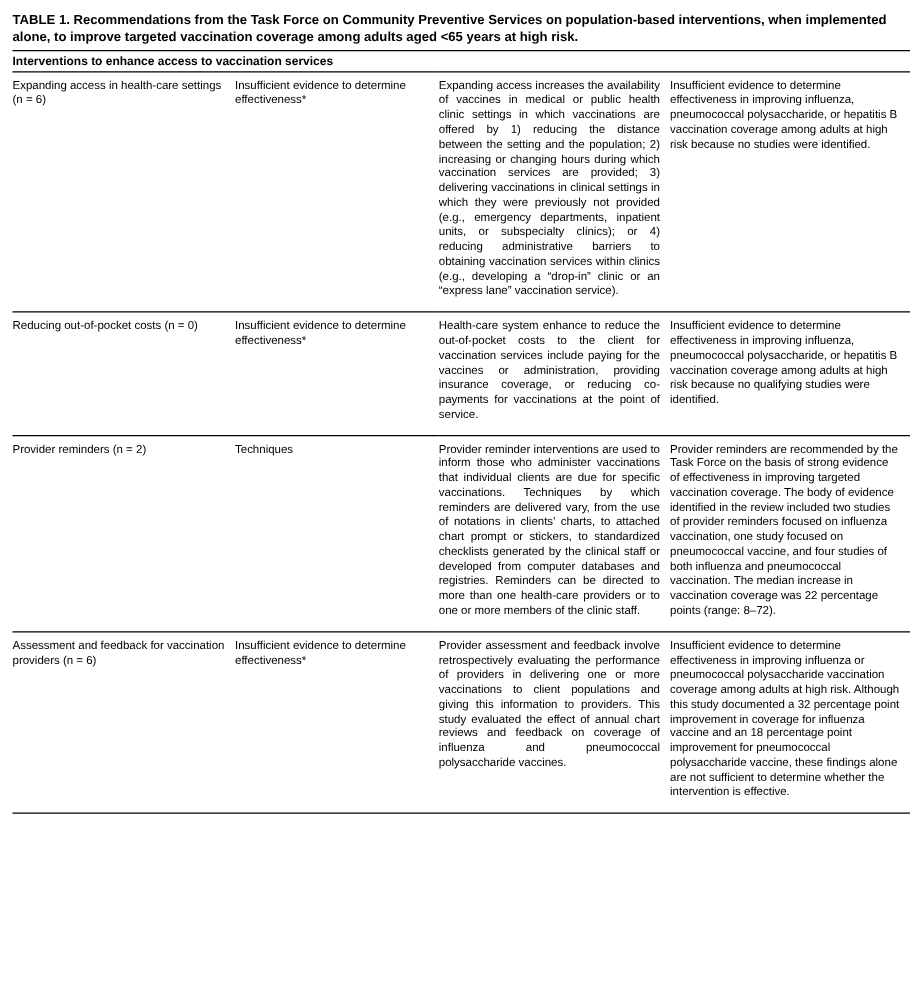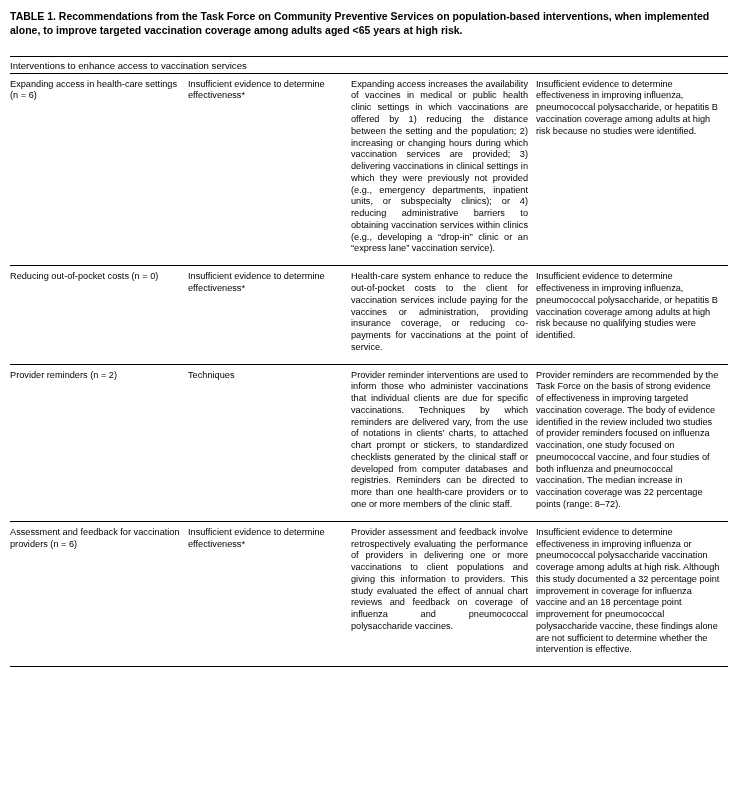--- a/index.html
+++ b/index.html
@@ -14,21 +14,21 @@
   }
   .page {
     width: 738px;
     box-sizing: border-box;
     padding: 8px 10px 10px 10px;
   }
   .table-title {
     font-size: 10.5px;
     font-weight: bold;
     line-height: 1.32;
-    padding: 2px 0 18px 0;
+    padding: 2px 0 2px 0;
     border-bottom: 1.5px solid #000;
   }
   table.maintable {
     width: 100%;
     border-collapse: collapse;
     table-layout: fixed;
   }
   col.c1 { width: 178px; }
   col.c2 { width: 163px; }
   col.c3 { width: 185px; }
@@ -45,21 +45,21 @@
     text-align: center;
     padding-right: 0;
   }
   .interv-head {
     font-size: 9.6px;
     font-weight: bold;
     line-height: 1.25;
   }
   .section-row td {
     font-size: 9.6px;
-    font-weight: normal;
+    font-weight: bold;
     padding: 3px 0 2px 0;
     border-bottom: 1px solid #000;
     border-top: 1px solid #000;
   }
   .section-row.first td {
     border-top: none;
   }
   td.cell {
     font-size: 9.2px;
     line-height: 1.28;

